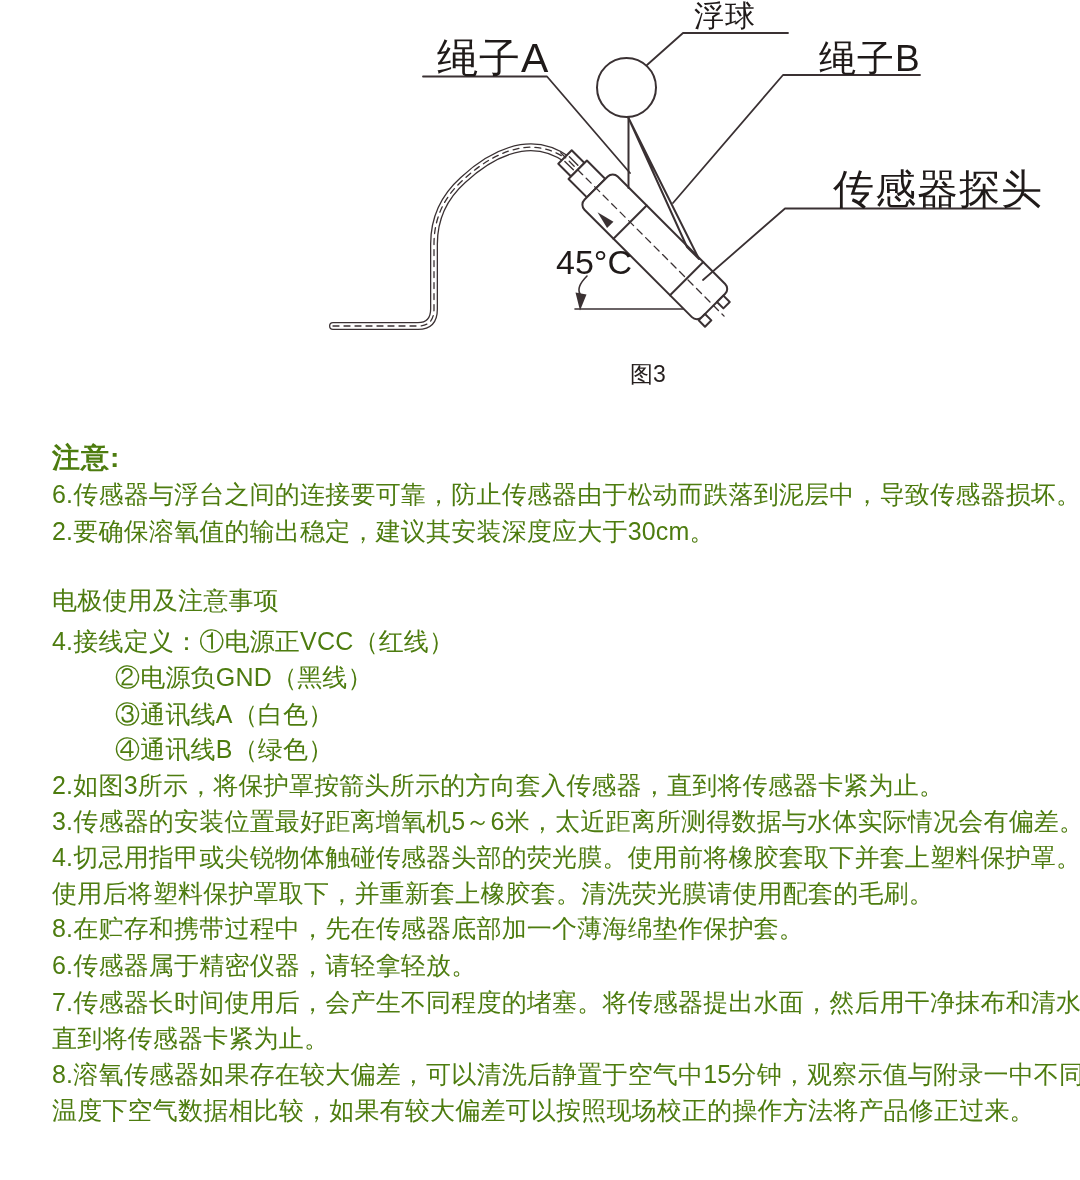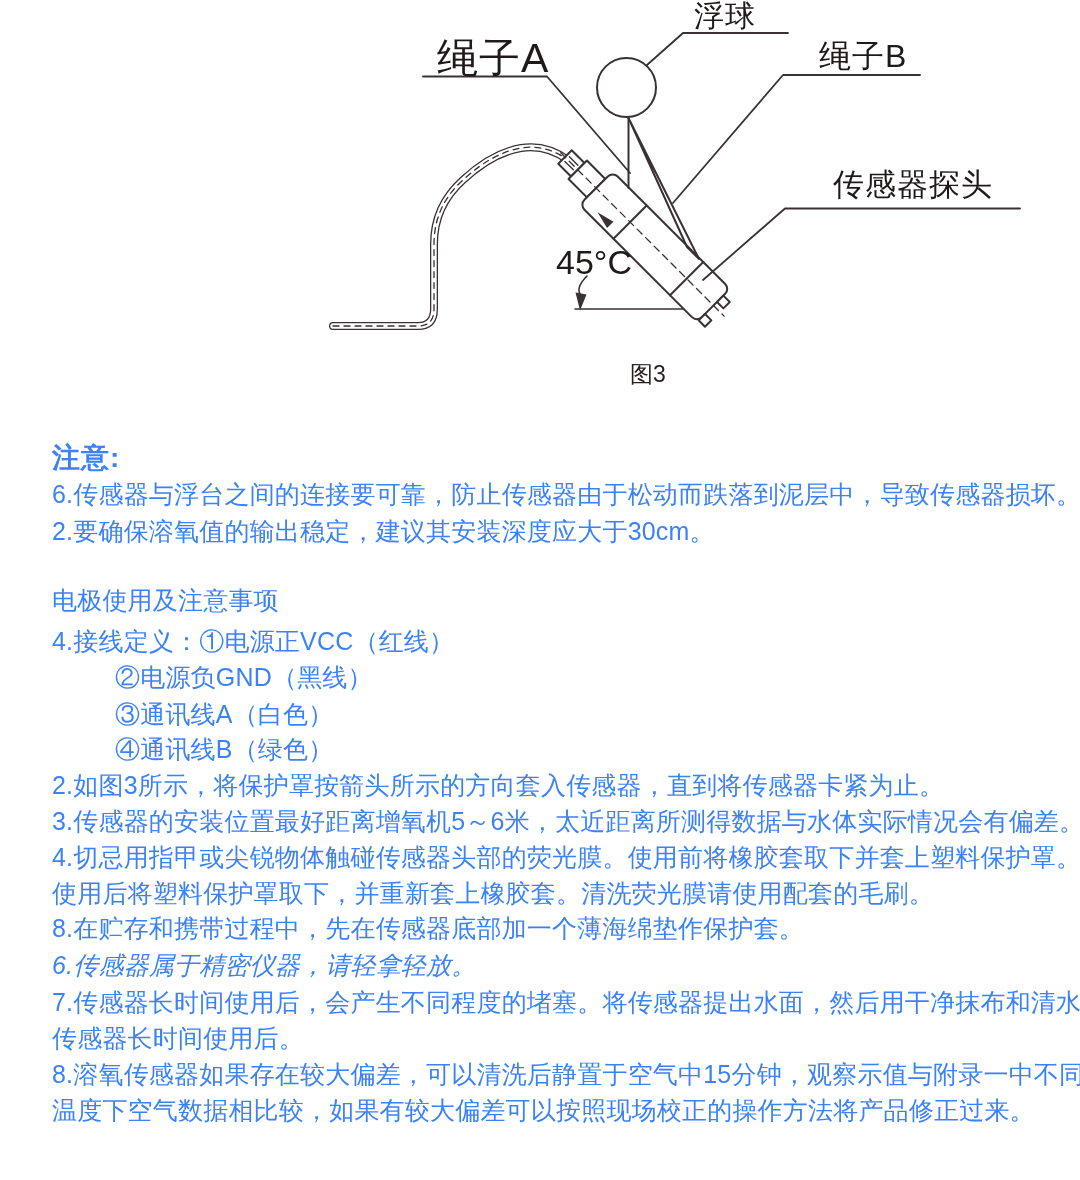--- a/index.html
+++ b/index.html
@@ -24,21 +24,21 @@
     position:absolute;
     color:#241e1d;
     font-weight:500;
     line-height:1;
     white-space:nowrap;
   }
   .textblock{position:absolute;left:0;top:0;width:1080px;height:740px;}
   .tline{
     position:absolute;
     left:52px;
-    color:#3b82f6;
+    color:#4d7c0f;
     font-size:25px;
     font-weight:500;
     line-height:1.2;
     white-space:nowrap;
     letter-spacing:0.2px;
   }
   .tline.indent{left:115px;}
   .tline.title{font-size:28px;font-weight:700;letter-spacing:1px;}
 </style>
 </head>
@@ -82,41 +82,41 @@
           <path d="M673 203 L783 75 H920"></path>
           <path d="M703 280 L785 208.5 H1020"></path>
           <path d="M587 276 Q576 287 580 294" stroke-width="1.6"></path>
         </g>
         <polygon points="575.5,292.5 586.5,294.5 580,310.5" fill="#3a3133" stroke="none"></polygon>
       </g>
     </svg>
 
     <div class="fig-label" style="left:694px;top:1px;font-size:30px;">浮球</div>
     <div class="fig-label" style="left:437px;top:38px;font-size:41px;">绳子A</div>
-    <div class="fig-label" style="left:819px;top:40px;font-size:32px;">绳子B</div>
-    <div class="fig-label" style="left:833px;top:169px;font-size:31px;">传感器探头</div>
+    <div class="fig-label" style="left:819px;top:40px;font-size:37px;">绳子B</div>
+    <div class="fig-label" style="left:833px;top:169px;font-size:41px;">传感器探头</div>
     <div class="fig-label" style="left:556px;top:245px;font-size:34px;letter-spacing:0;">45°C</div>
     <div class="caption" style="left:630px;top:363px;font-size:23px;">图3</div>
   </div>
 
   <div class="textblock">
     <div class="tline title" style="top:441px;">注意:</div>
     <div class="tline" style="top:479px;">6.传感器与浮台之间的连接要可靠，防止传感器由于松动而跌落到泥层中，导致传感器损坏。</div>
     <div class="tline" style="top:516px;">2.要确保溶氧值的输出稳定，建议其安装深度应大于30cm。</div>
 
     <div class="tline" style="top:585px;">电极使用及注意事项</div>
     <div class="tline" style="top:626px;">4.接线定义：①电源正VCC（红线）</div>
     <div class="tline indent" style="top:662px;">②电源负GND（黑线）</div>
     <div class="tline indent" style="top:699px;">③通讯线A（白色）</div>
     <div class="tline indent" style="top:734px;">④通讯线B（绿色）</div>
     <div class="tline" style="top:770px;">2.如图3所示，将保护罩按箭头所示的方向套入传感器，直到将传感器卡紧为止。</div>
     <div class="tline" style="top:806px;">3.传感器的安装位置最好距离增氧机5～6米，太近距离所测得数据与水体实际情况会有偏差。</div>
     <div class="tline" style="top:842px;">4.切忌用指甲或尖锐物体触碰传感器头部的荧光膜。使用前将橡胶套取下并套上塑料保护罩。</div>
     <div class="tline" style="top:878px;">使用后将塑料保护罩取下，并重新套上橡胶套。清洗荧光膜请使用配套的毛刷。</div>
     <div class="tline" style="top:913px;">8.在贮存和携带过程中，先在传感器底部加一个薄海绵垫作保护套。</div>
-    <div class="tline" style="top:950px;font-style:italic;">6.传感器属于精密仪器，请轻拿轻放。</div>
+    <div class="tline" style="top:950px;">6.传感器属于精密仪器，请轻拿轻放。</div>
     <div class="tline" style="top:987px;">7.传感器长时间使用后，会产生不同程度的堵塞。将传感器提出水面，然后用干净抹布和清水</div>
-    <div class="tline" style="top:1023px;">传感器长时间使用后。</div>
+    <div class="tline" style="top:1023px;">直到将传感器卡紧为止。</div>
     <div class="tline" style="top:1059px;">8.溶氧传感器如果存在较大偏差，可以清洗后静置于空气中15分钟，观察示值与附录一中不同</div>
     <div class="tline" style="top:1095px;">温度下空气数据相比较，如果有较大偏差可以按照现场校正的操作方法将产品修正过来。</div>
   </div>
 
 </div>
 
 </body></html>

